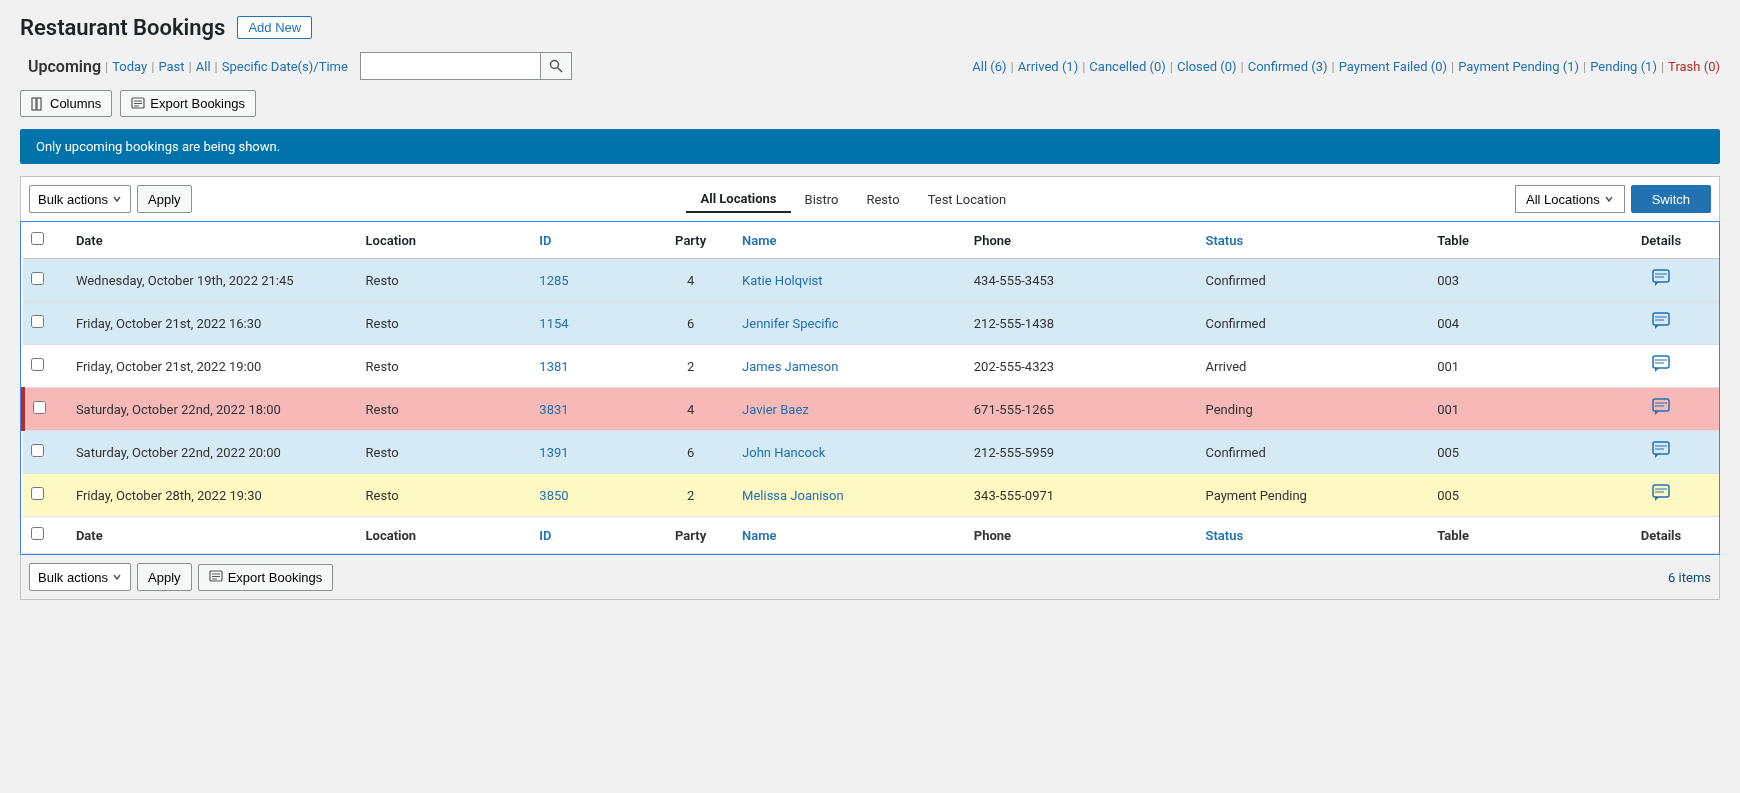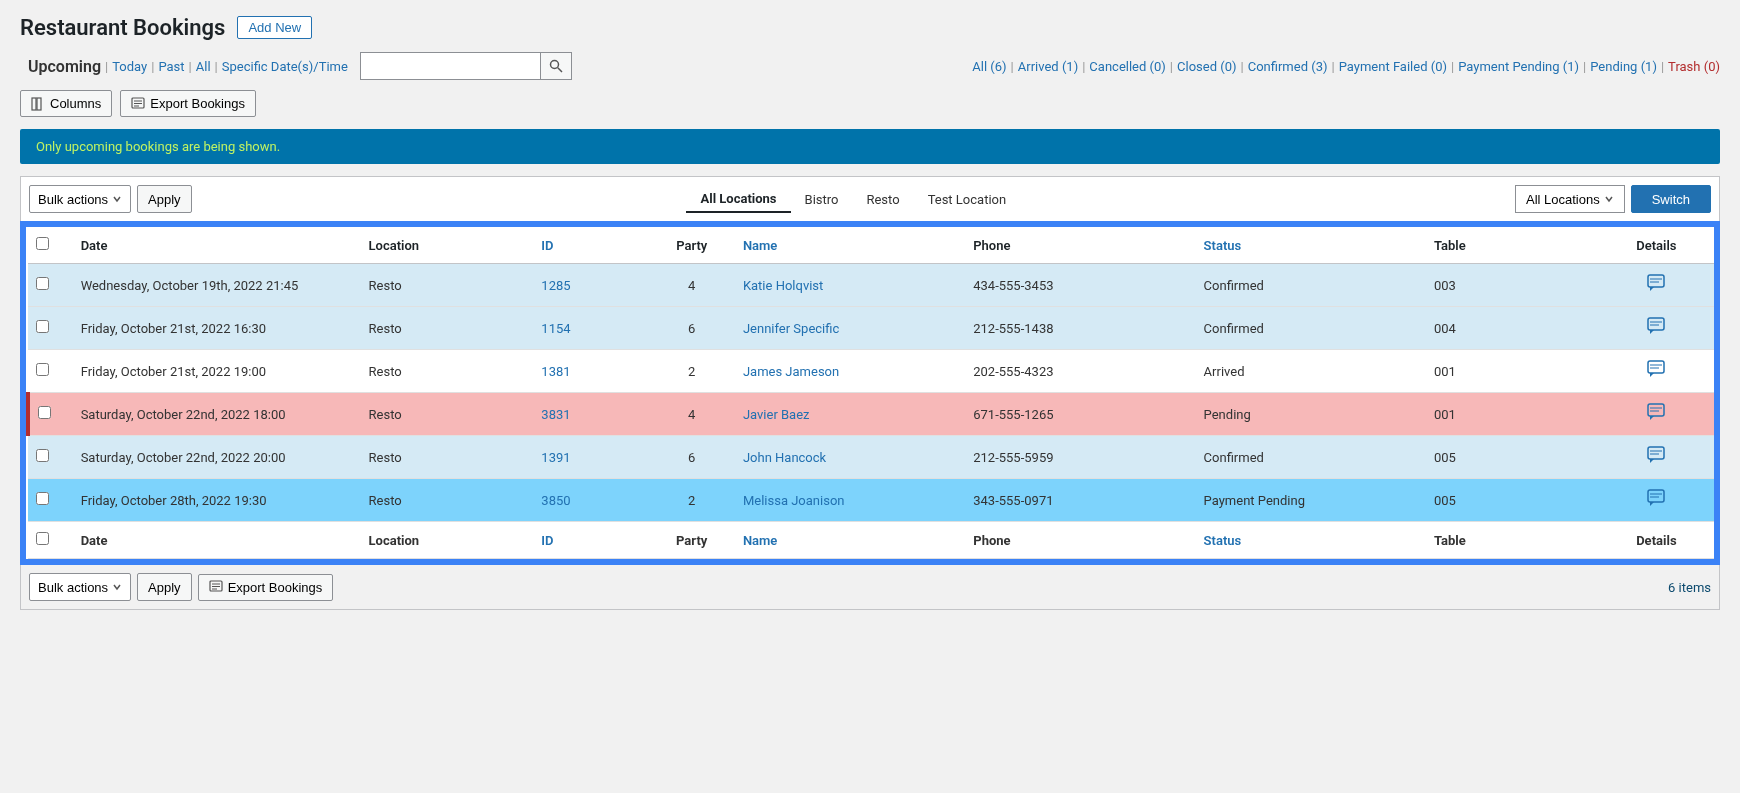--- a/index.html
+++ b/index.html
@@ -21,56 +21,56 @@
     .search-btn { border: 1px solid #8c8f94; background: #f6f7f7; padding: 4px 8px; cursor: pointer; height: 28px; display: flex; align-items: center; }
     
     .status-links { display: flex; align-items: center; gap: 4px; flex-wrap: wrap; font-size: 13px; }
     .status-link { color: #2271b1; text-decoration: none; cursor: pointer; }
     .status-link.trash { color: #b32d2e; }
     .status-sep { color: #999; }
     
     .toolbar { display: flex; align-items: center; gap: 8px; margin-bottom: 12px; }
     .toolbar-btn { border: 1px solid #8c8f94; background: #f6f7f7; padding: 5px 10px; font-size: 13px; cursor: pointer; display: flex; align-items: center; gap: 5px; border-radius: 2px; }
     
-    .info-banner { background: #0073aa; color: #bef264; padding: 10px 16px; font-size: 13px; margin-bottom: 12px; border-radius: 2px; }
+    .info-banner { background: #0073aa; color: #ffffff; padding: 10px 16px; font-size: 13px; margin-bottom: 12px; border-radius: 2px; }
     .bulk-area { display: flex; align-items: center; gap: 6px; }
     .bulk-select { border: 1px solid #8c8f94; background: #fff; padding: 4px 8px; font-size: 13px; cursor: pointer; height: 28px; display: flex; align-items: center; gap: 4px; border-radius: 2px; }
     .apply-btn { border: 1px solid #8c8f94; background: #f6f7f7; padding: 4px 10px; font-size: 13px; cursor: pointer; height: 28px; border-radius: 2px; }
     
     .location-tabs { display: flex; align-items: center; gap: 0; }
     .loc-tab { padding: 5px 14px; font-size: 13px; cursor: pointer; background: none; border: none; color: #333; }
     .loc-tab.active { font-weight: 700; color: #1d2327; border-bottom: 2px solid #1d2327; }
     
     .right-controls { display: flex; align-items: center; gap: 6px; }
     .location-dropdown { border: 1px solid #8c8f94; background: #fff; padding: 4px 10px; font-size: 13px; cursor: pointer; height: 28px; display: flex; align-items: center; gap: 4px; }
     .switch-btn { background: #2271b1; color: #fff; border: 1px solid #2271b1; padding: 4px 20px; font-size: 13px; cursor: pointer; height: 28px; border-radius: 2px; }
     
     .bookings-table { width: 100%; border-collapse: collapse; background: #fff; }
     .bookings-table th { background: #fff; padding: 10px 8px; text-align: left; font-weight: 600; font-size: 13px; border-bottom: 1px solid #c3c4c7; color: #1d2327; }
     .bookings-table th.sortable { color: #2271b1; cursor: pointer; }
     .bookings-table td { padding: 10px 8px; font-size: 13px; border-bottom: 1px solid #e0e0e0; vertical-align: middle; }
     .bookings-table tr.row-light-blue td { background: #d5eaf5; }
     .bookings-table tr.row-white td { background: #fff; }
     .bookings-table tr.row-pink td { background: #f7b8b8; }
-    .bookings-table tr.row-yellow td { background: #7dd3fc; }
+    .bookings-table tr.row-yellow td { background: #fef9c3; }
     .bookings-table .cb-col { width: 30px; }
     .bookings-table .date-col { width: 200px; }
     .bookings-table .loc-col { width: 120px; }
     .bookings-table .id-col { width: 80px; color: #2271b1; }
     .bookings-table .party-col { width: 60px; text-align: center; }
     .bookings-table .name-col { width: 160px; color: #2271b1; }
     .bookings-table .phone-col { width: 160px; }
     .bookings-table .status-col { width: 160px; }
     .bookings-table .table-col { width: 120px; }
     .bookings-table .details-col { width: 80px; text-align: center; }
     
     .chat-icon { color: #2271b1; font-size: 16px; cursor: pointer; }
     .item-count { font-size: 13px; color: #0c4a6e; text-align: right; }
     
-    .table-wrapper { background: #fff; border: 6px solid #3b82f6; }
+    .table-wrapper { background: #fff; border: 1px solid #3b82f6; }
     
     .controls-row { display: flex; align-items: center; justify-content: space-between; padding: 8px 8px; background: #fff; border: 1px solid #c3c4c7; border-bottom: none; }
     
     .bottom-controls-row { display: flex; align-items: center; justify-content: space-between; padding: 8px 8px; background: #f1f1f1; border: 1px solid #c3c4c7; border-top: none; }
   </style>
 </head>
 <body>
 
 <div class="page-wrap">
 

